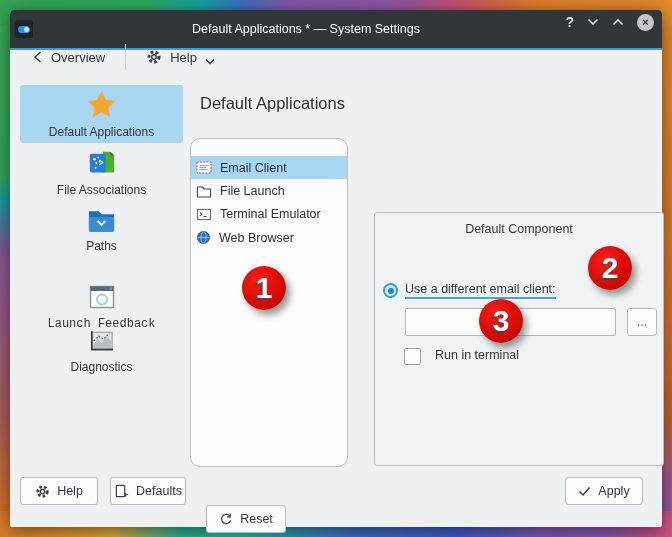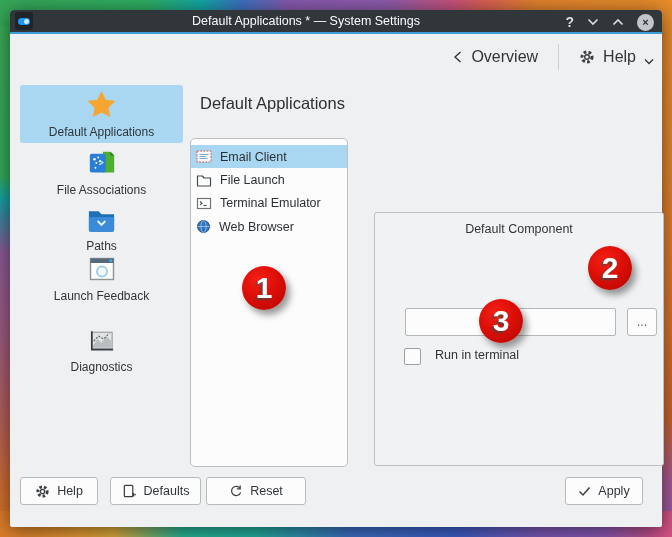--- a/index.html
+++ b/index.html
@@ -14,50 +14,50 @@
     background:linear-gradient(180deg,#e68d2c 0%,#e2832d 30%,#d4702b 60%,#c4622c 78%,#a45895 90%,#9257a8 100%); }
   .wp-top   { top:0; left:0; right:0; height:26px;
     background:linear-gradient(90deg,#36a657 0%,#2fae63 22%,#13a7a5 30%,#3c72c2 36%,#8659ad 43%,#8e5bab 58%,#c4527b 67%,#d95f55 72%,#e1832d 80%,#e78d2b 100%); }
   .wp-bottom{ bottom:0; left:0; right:0; height:26px;
     background:linear-gradient(90deg,#dc7c2a 0%,#e29a31 12%,#d8a93a 17%,#28b494 27%,#23ad9d 38%,#3c6fc3 52%,#3e5ec9 68%,#7b58b8 80%,#8a57b2 90%,#c94f86 98%,#d35384 100%); }
 
   
   .window { position:absolute; left:10px; top:10px; width:652px; height:517px;
     background:#eff0f1; border-radius:4px 4px 2px 2px; box-shadow:0 3px 20px rgba(0,0,0,.55); }
 
-  .titlebar { position:absolute; left:0; top:0; right:0; height:24px; background:#31363b;
+  .titlebar { position:absolute; left:0; top:0; right:0; height:40px; background:#31363b;
     border-bottom:2px solid #3e9dd8; border-radius:4px 4px 0 0; display:flex; align-items:center; }
   .app-icon { width:18px; height:18px; margin-left:5px; background:#1f2429; border-radius:3px;
     display:flex; align-items:center; justify-content:center; }
   .app-icon .pill { width:12px; height:7px; border-radius:4px; background:#1d99f3; position:relative; }
   .app-icon .pill::after { content:""; position:absolute; right:1px; top:1px; width:5px; height:5px;
     border-radius:50%; background:#cfe9fa; }
   .win-title { position:absolute; left:60px; right:120px; text-align:center; color:#fcfcfc;
     font-size:12.5px; white-space:nowrap; overflow:hidden; }
   .tb-icons { position:absolute; right:8px; top:0; height:24px; display:flex; align-items:center; gap:13px; }
   .tb-help { color:#dcdfe1; font-size:14px; font-weight:bold; cursor:default; }
   .tb-close { width:17px; height:17px; border-radius:50%; background:#c2c6c8; color:#2b3034;
     font-size:11px; font-weight:bold; display:flex; align-items:center; justify-content:center; }
 
   .toolbar { position:absolute; left:0; top:26px; right:0; height:42px; display:flex; align-items:center;
-    padding-left:14px; color:#2f353a; font-size:16px;justify-content:flex-end; }
+    padding-left:14px; color:#2f353a; font-size:13px; }
   .tool-btn { display:flex; align-items:center; gap:8px; padding:6px 8px; border-radius:3px; }
   .tool-sep { width:1px; height:26px; background:#ccd0d2; margin:0 12px; }
 
   
   .nav-item { position:absolute; left:10px; width:163px; display:flex; flex-direction:column;
     align-items:center; gap:5px; color:#2f353a; font-size:12px; }
   .nav-item.selected { background:#a9d7f2; border-radius:3px; justify-content:center; }
 
   
   .page-heading { position:absolute; left:190px; top:84px; font-size:16.5px; color:#2b3035; }
 
   
   .service-list { position:absolute; left:180px; top:128px; width:158px; height:329px;
-    background:#fcfcfc; border:1px solid #bcc0c2; border-radius:5px; padding-top:6px; }
+    background:#fcfcfc; border:1px solid #bcc0c2; border-radius:10px; padding-top:17px; }
   .svc-row { height:23.4px; display:flex; align-items:center; gap:8px; padding-left:5px;
     font-size:12.5px; color:#2b3036; }
   .svc-row.selected { background:#a9d7f2; }
 
   
   .detail-desc { position:absolute; left:348px; top:131px; width:292px; font-size:12.5px;
     line-height:18px; color:#2f353a; white-space:pre-line; }
   .groupbox { position:absolute; left:364px; top:202px; width:290px; height:254px;
     border:1px solid #bcc0c3; border-radius:3px; background:#f1f2f3; }
   .group-title { text-align:center; margin-top:9px; font-size:12.5px; color:#31363b; }
@@ -75,22 +75,22 @@
     border:1px solid #b4b8ba; border-radius:3px; font-size:12px; color:#5a6065;
     display:flex; align-items:center; justify-content:center; }
   .check-row { position:absolute; left:29px; top:135px; display:flex; gap:14px;
     font-size:12.5px; color:#2f353a; }
   .checkbox { width:17px; height:17px; border:1px solid #9ba0a3; border-radius:2px; background:#fcfcfc; }
 
   
   .btn { position:absolute; top:467px; height:28px; display:flex; align-items:center; justify-content:center;
     gap:7px; background:#fcfcfc; border:1px solid #b6babc; border-radius:3px; font-size:12.5px; color:#2f353a; }
   .btn-help { left:10px; width:78px; }
-  .btn-defaults { left:100px; width:91px; }
-  .btn-reset { left:196px; width:100px; }
+  .btn-defaults { left:100px; width:76px; }
+  .btn-reset { left:196px; width:80px;margin-top:28px; }
   .btn-apply { left:555px; width:78px; }
 
   
   .ann { position:absolute; width:44px; height:44px; border-radius:50%;
     background:radial-gradient(circle at 38% 32%, #f52016 0%, #dc0f08 45%, #b30400 100%);
     box-shadow:4px 5px 7px rgba(0,0,0,.40); color:#fff; font-size:30px; font-weight:800;
     display:flex; align-items:center; justify-content:center;
     text-shadow:-2px 2px 2px rgba(70,70,70,.75); z-index:9; }
   .ann-1 { left:242px; top:266px; }
   .ann-2 { left:588px; top:246px; }
@@ -187,21 +187,21 @@
       <span>
         <svg width="31" height="28" viewBox="0 0 32 28">
           <path d="M3 5 h10 l3 3 h13 v16 a2 2 0 0 1 -2 2 H5 a2 2 0 0 1 -2 -2 z" fill="#1f6fb5"></path>
           <path d="M3 11 h26 v13 a2 2 0 0 1 -2 2 H5 a2 2 0 0 1 -2 -2 z" fill="#3b8ad8"></path>
           <path d="M12 15 l4 4 l4 -4" fill="none" stroke="#eaf4fc" stroke-width="2"></path>
         </svg>
       </span>
       <span>Paths</span>
     </div>
 
-    <div class="nav-item" style="top:244px;">
+    <div class="nav-item" style="top:272px;font-family:Liberation Mono, monospace;">
       <span>
         <svg width="32" height="30" viewBox="0 0 32 30">
           <rect x="4.5" y="4.5" width="23" height="21" fill="#fdfdfd" stroke="#8a9399" stroke-width="1.4"></rect>
           <rect x="4.5" y="4.5" width="23" height="4.5" fill="#566a79"></rect>
           <rect x="23.5" y="5.5" width="2.6" height="2.4" fill="#3daee9"></rect>
           <circle cx="16" cy="17.5" r="5" fill="#f4f9fc" stroke="#a8cde8" stroke-width="2"></circle>
         </svg>
       </span>
       <span>Launch Feedback</span>
     </div>
@@ -259,20 +259,24 @@
         </span>
         <span>Web Browser</span>
       </div>
     </div>
 
 
     <div class="groupbox">
       <div class="group-title">Default Component</div>
 
 
+      <div class="radio-row" style="top:69px;">
+        <span class="radio checked"></span>
+        <span class="link-underline">Use a different email client:</span>
+      </div>
 
       <input class="client-input" value="" style="">
       <div class="browse-btn">...</div>
 
       <div class="check-row">
         <span class="checkbox"></span>
         <span>Run in terminal</span>
       </div>
     </div>
 

